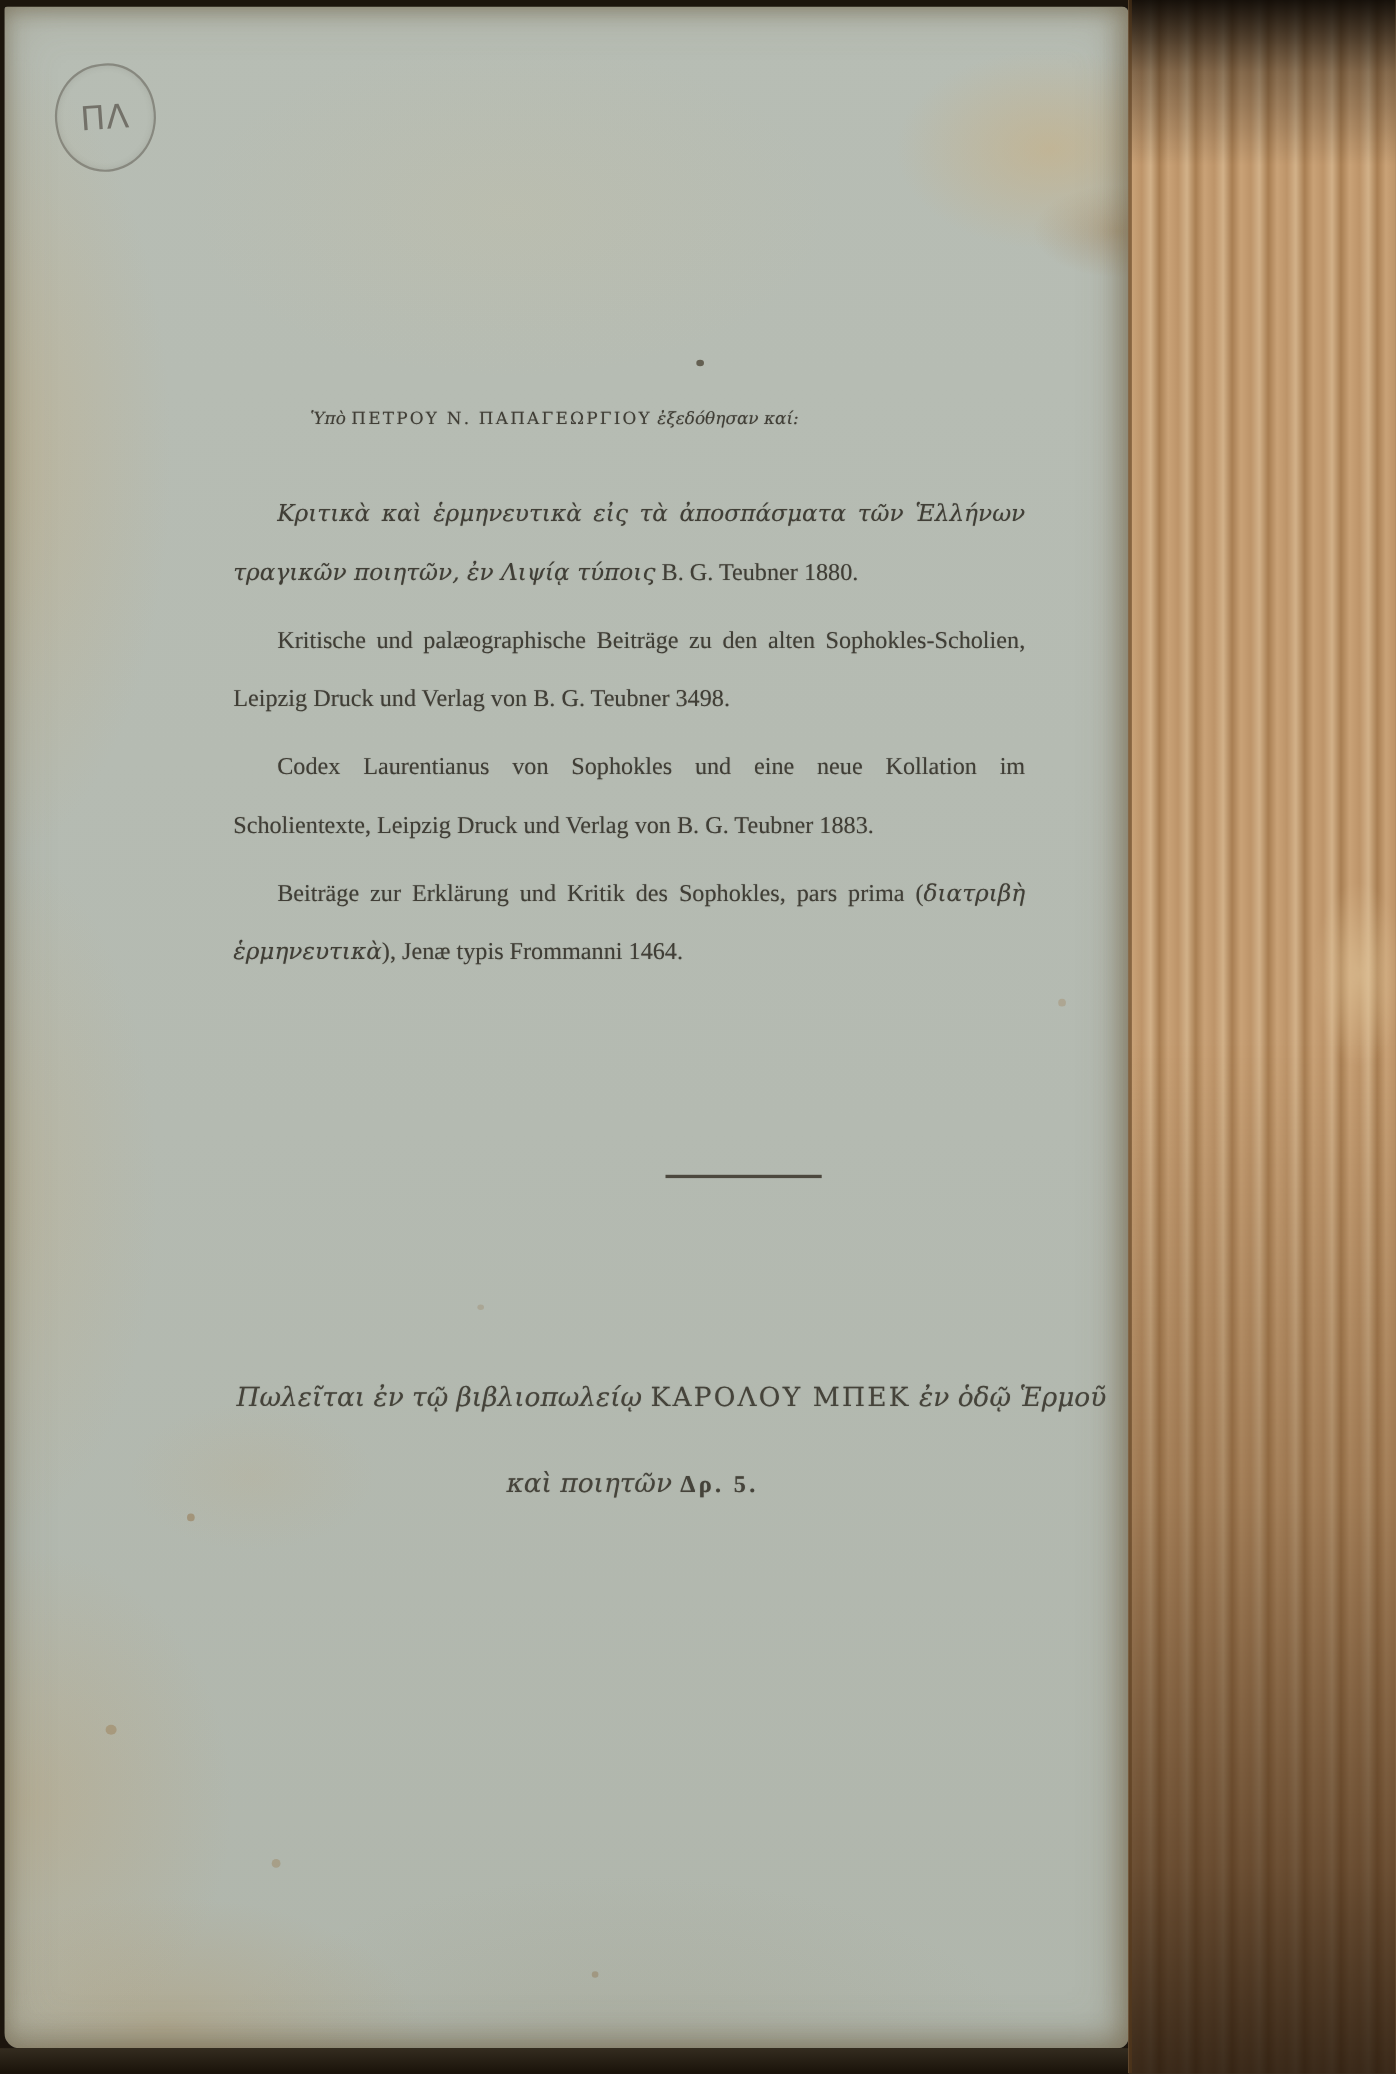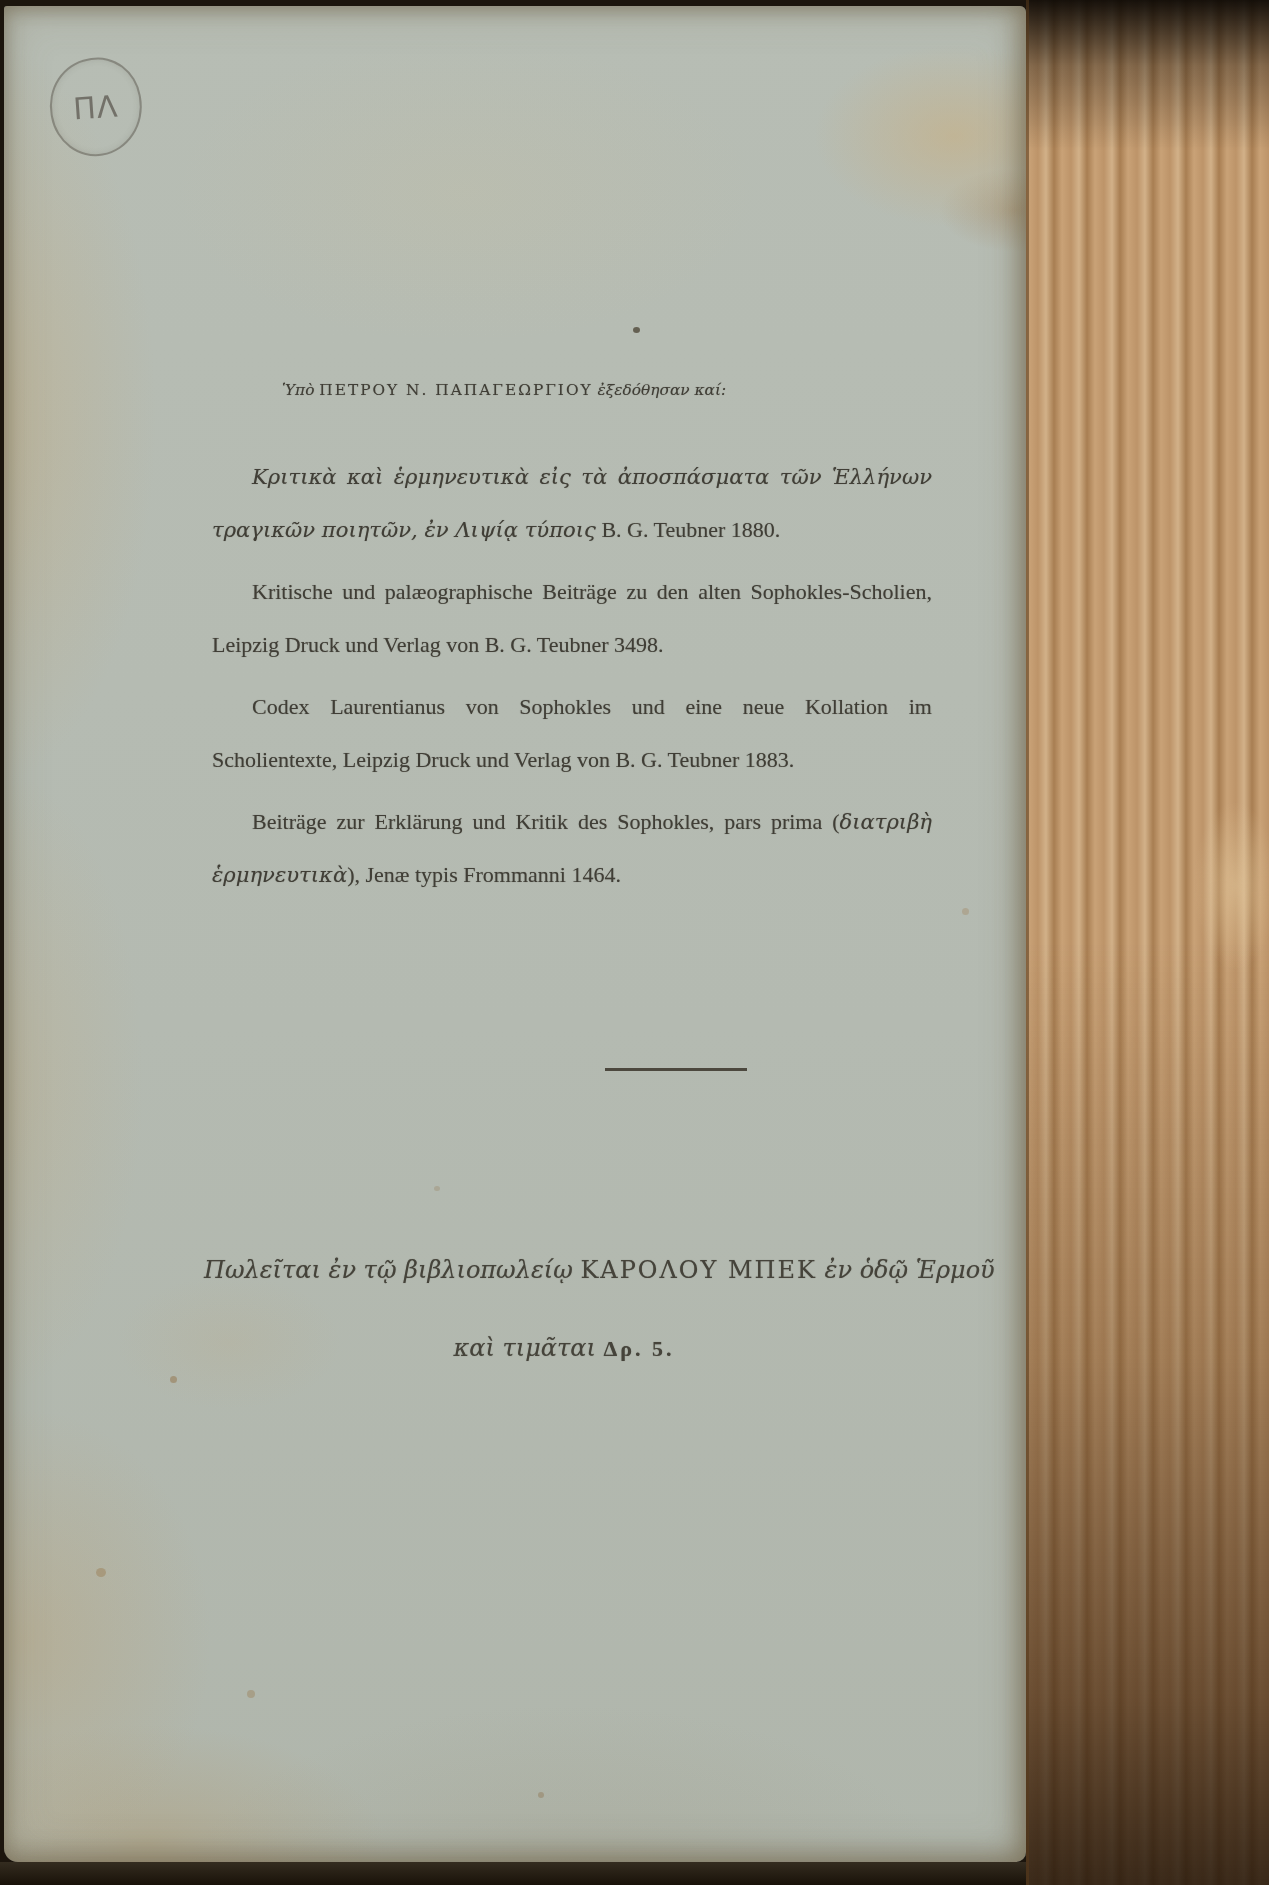--- a/index.html
+++ b/index.html
@@ -28,36 +28,36 @@
 
   
   .pencil-mark{position:absolute;left:46px;top:52px;width:88px;height:94px;
     border:2px solid rgba(96,92,84,.55);border-radius:50% 46% 52% 48%;
     transform:rotate(-10deg);display:flex;align-items:center;justify-content:center;
     box-shadow:inset 0 0 6px rgba(96,92,84,.18);}
   .pencil-mark span{font-family:"DejaVu Sans",sans-serif;font-size:30px;
     color:rgba(92,88,80,.75);transform:rotate(6deg);letter-spacing:1px;}
 
   
-  .text-block{position:absolute;left:208px;top:362px;width:720px;color:#403e36;}
+  .text-block{position:absolute;left:208px;top:352px;width:720px;color:#403e36;}
   .heading{margin:0 0 38px 0;padding-left:70px;font-size:25px;line-height:44px;
     white-space:nowrap;}
   .entry{margin:0 0 9px 0;font-size:22px;line-height:53px;text-align:justify;
     text-indent:40px;font-family:"Liberation Serif","DejaVu Serif",serif;}
   .gk{font-family:"DejaVu Serif",serif;font-style:italic;font-size:.96em;}
   .caps{font-family:"DejaVu Serif",serif;font-style:normal;letter-spacing:2px;}
   .lt{font-family:"Liberation Serif","DejaVu Serif",serif;font-style:normal;}
   .text-block p, .colophon p{text-shadow:0 0 1px rgba(62,60,50,.45);}
 
   
   .divider{position:absolute;left:601px;top:1062px;width:142px;height:0;
     border-top:3px solid #4c483e;}
 
   
-  .colophon{position:absolute;left:200px;top:1242px;width:720px;
+  .colophon{position:absolute;left:211px;top:1242px;width:720px;
     text-align:center;color:#45433a;}
   .colophon p{margin:0;font-size:24px;line-height:44px;white-space:nowrap;}
   .colophon .line2{margin-top:34px;}
   .price{font-family:"Liberation Serif","DejaVu Serif",serif;font-style:normal;
     font-weight:bold;font-size:22px;letter-spacing:3px;}
 
   
   .speck{position:absolute;border-radius:50%;}
 
   
@@ -106,21 +106,21 @@
 
     <div class="divider"></div>
 
     <div class="colophon">
       <p class="gk line1">
         <span>Πωλεῖται ἐν τῷ βιβλιοπωλείῳ</span>
         <span class="caps">ΚΑΡΟΛΟΥ ΜΠΕΚ</span>
         <span>ἐν ὁδῷ Ἑρμοῦ</span>
       </p>
       <p class="gk line2">
-        <span>καὶ τιμᾶται</span>
+        <span>καὶ ποιητῶν</span>
         <span class="price">Δρ. 5.</span>
       </p>
     </div>
 
     <div class="speck" style="left:629px;top:321px;width:7px;height:6px;background:rgba(80,72,58,.8);"></div>
     <div class="speck" style="left:166px;top:1370px;width:7px;height:7px;background:rgba(146,114,72,.5);"></div>
     <div class="speck" style="left:92px;top:1562px;width:10px;height:9px;background:rgba(152,122,80,.45);"></div>
     <div class="speck" style="left:243px;top:1684px;width:8px;height:8px;background:rgba(152,122,80,.4);"></div>
     <div class="speck" style="left:534px;top:1786px;width:6px;height:6px;background:rgba(140,112,74,.4);"></div>
     <div class="speck" style="left:958px;top:902px;width:7px;height:7px;background:rgba(160,130,90,.35);"></div>

